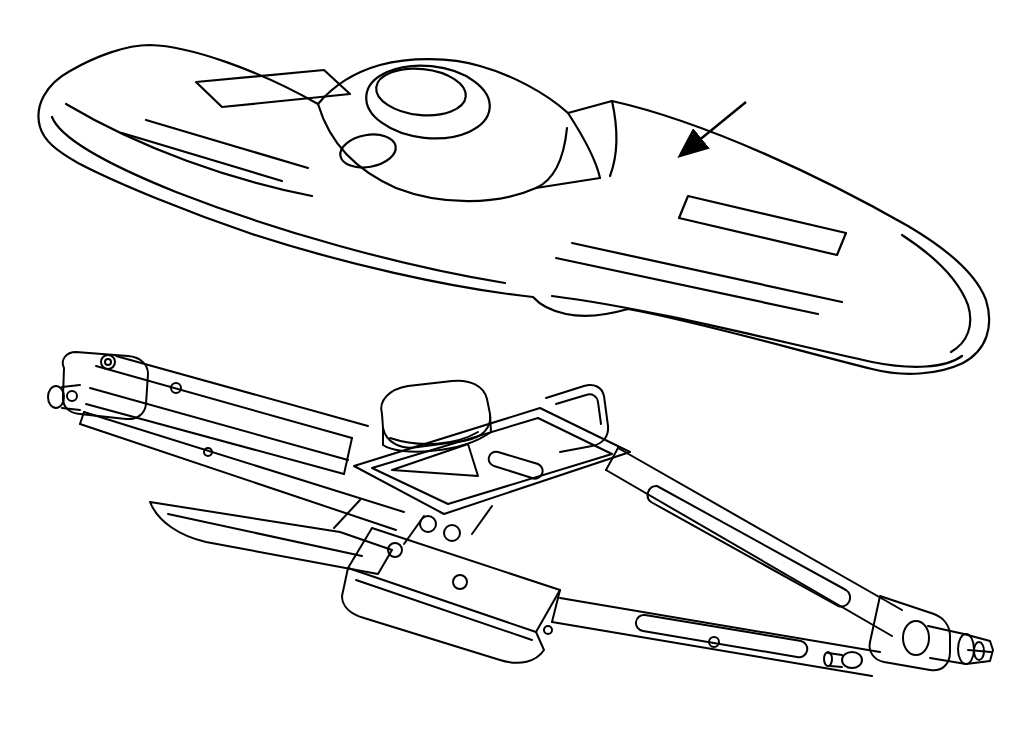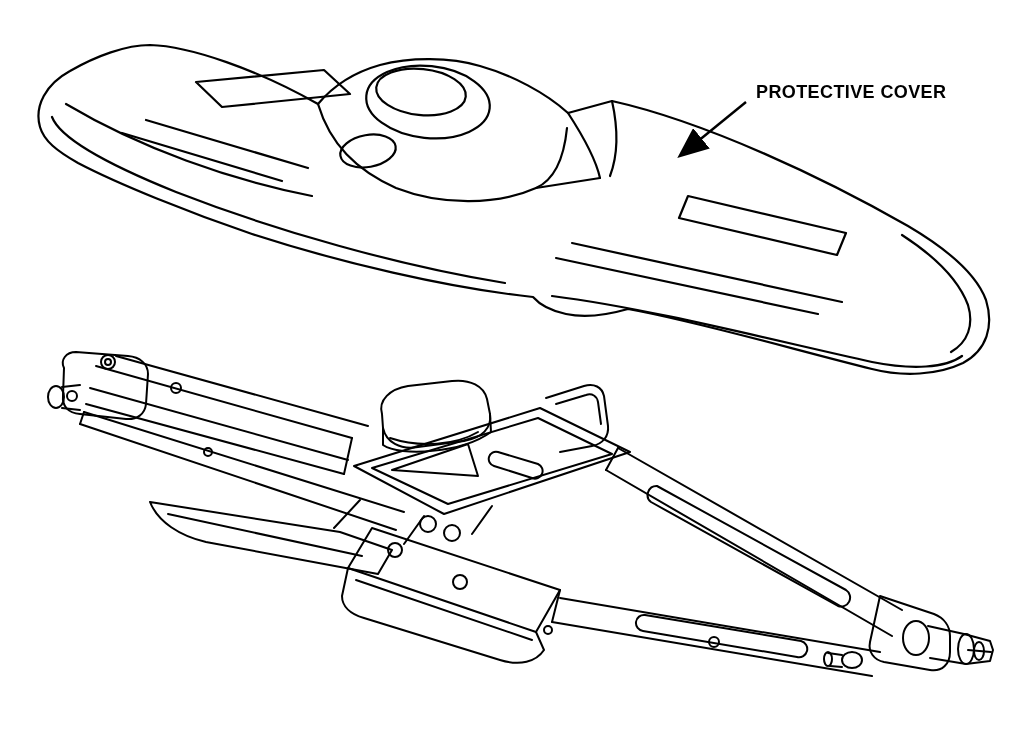--- a/index.html
+++ b/index.html
@@ -171,14 +171,13 @@
         <ellipse cx="979" cy="651" rx="5" ry="9"></ellipse>
         <ellipse cx="852" cy="660" rx="10" ry="8"></ellipse>
         <path d="M 842 655 L 828 653 M 842 667 L 830 666"></path>
         <ellipse cx="828" cy="659" rx="4" ry="7"></ellipse>
       </g>
     </g>
 
     <line x1="746" y1="102" x2="681" y2="155" stroke="#000" stroke-width="2.4" marker-end="url(#arrowhead)"></line>
   </svg>
 
-  <div class="part-label">PROTECTIVE COVER</div>
 </div>
 
 </body></html>

